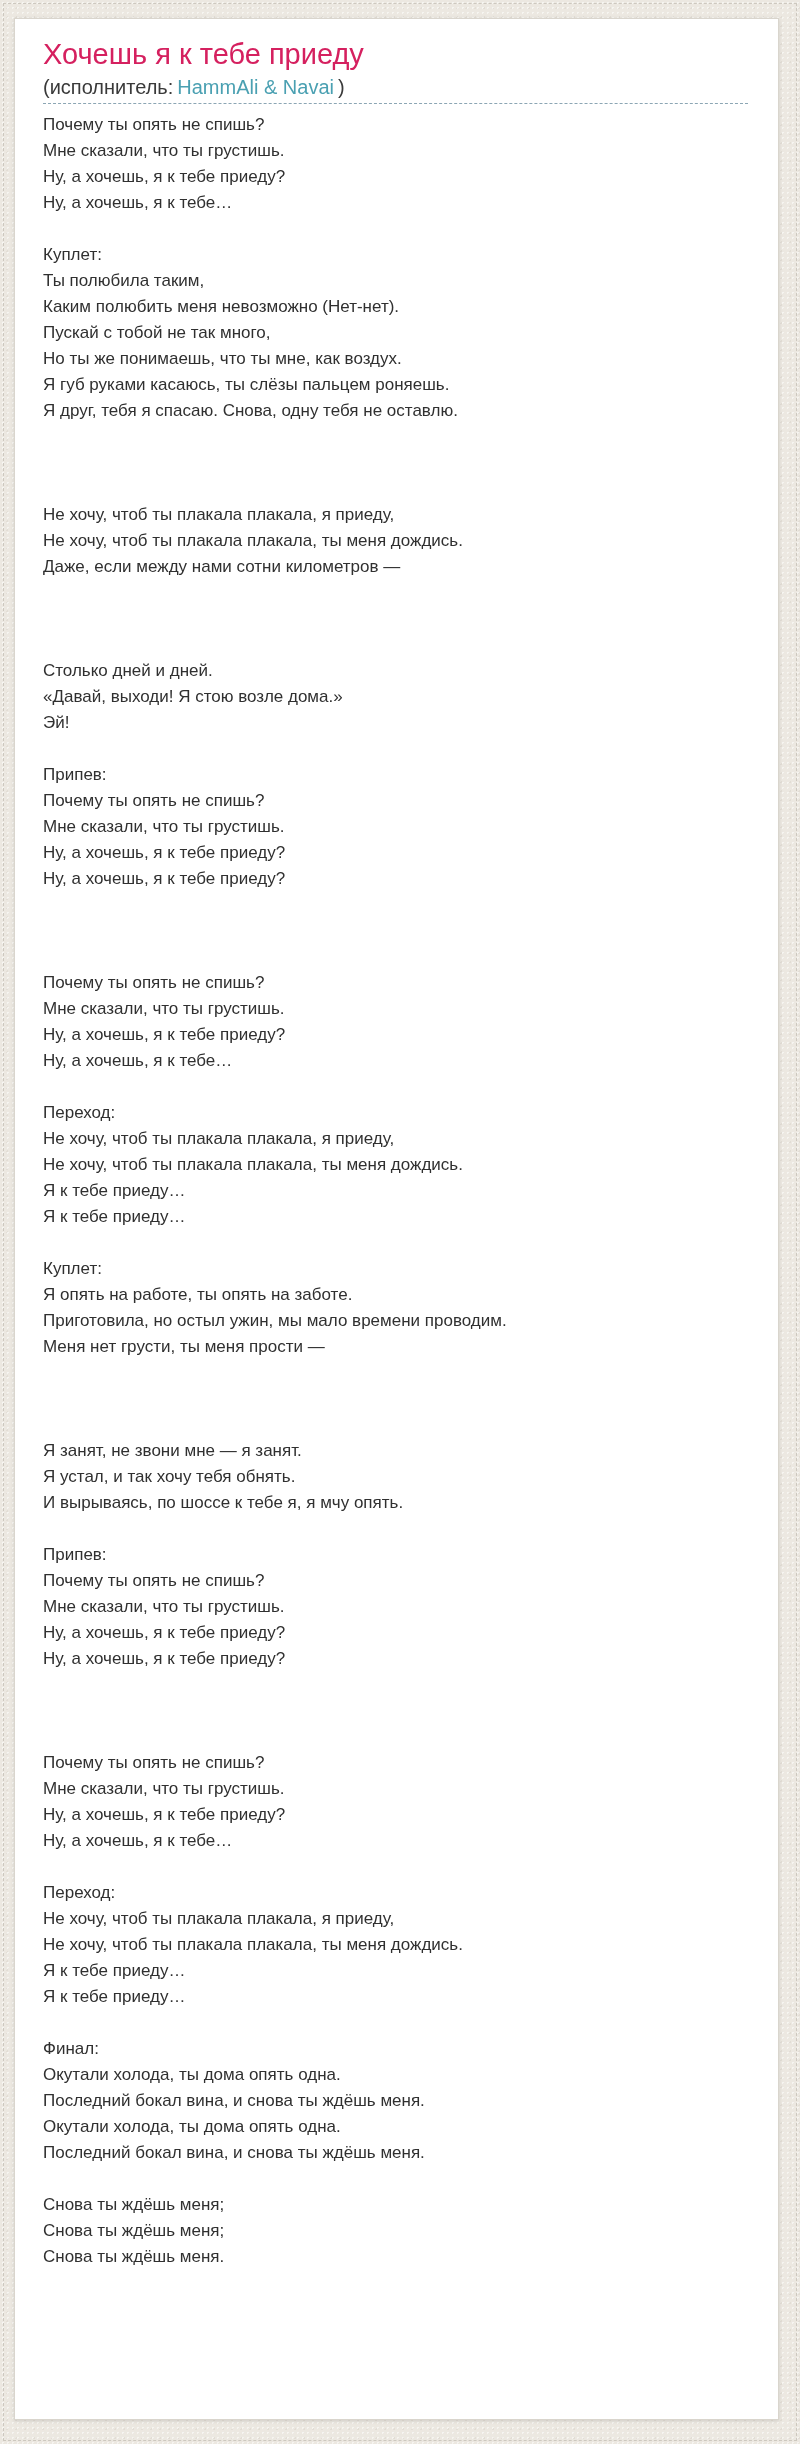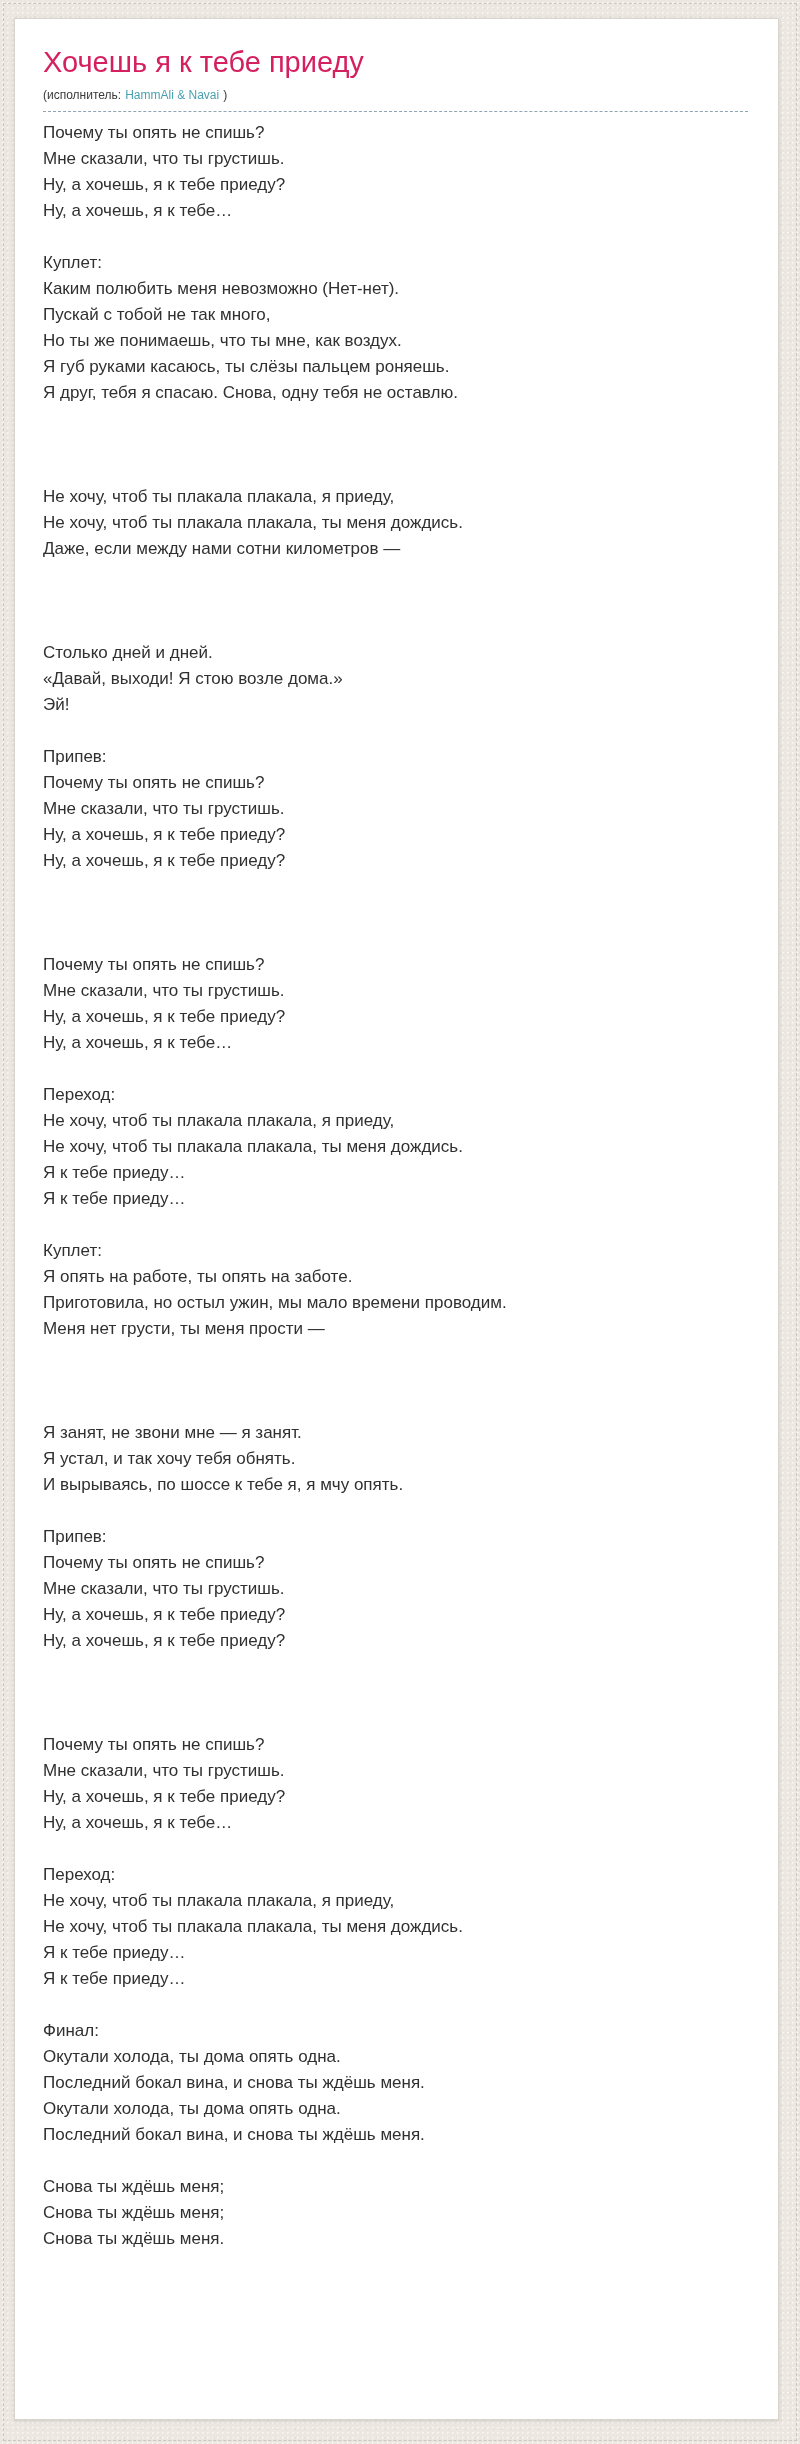--- a/index.html
+++ b/index.html
@@ -29,31 +29,31 @@
   .card {
     position: absolute;
     left: 14px;
     top: 18px;
     width: 765px;
     height: 2402px;
     box-sizing: border-box;
     background: #ffffff;
     border: 1px solid #d9d5cd;
     box-shadow: 0 1px 4px rgba(0,0,0,0.12);
-    padding: 26px 30px 20px 28px;
+    padding: 18px 30px 20px 28px;
   }
   .song-title {
     margin: 0 0 6px 0;
     font-size: 29px;
     line-height: 34px;
     font-weight: 400;
     color: #d5205f;
   }
   .subtitle {
-    font-size: 12px;
+    font-size: 20px;
     line-height: 20px;
     color: #3a3a3a;
     margin: 0 0 6px 0;
   }
   .subtitle .artist {
     color: #4aa0b2;
     text-decoration: none;
     margin: 0 4px;
     cursor: pointer;
   }
@@ -87,20 +87,21 @@
 
     <div class="separator"></div>
 
     <div class="lyrics">
         <div class="line">Почему ты опять не спишь?</div>
         <div class="line">Мне сказали, что ты грустишь.</div>
         <div class="line">Ну, а хочешь, я к тебе приеду?</div>
         <div class="line">Ну, а хочешь, я к тебе…</div>
         <div class="line"></div>
         <div class="line">Куплет:</div>
+        <div class="line">Ты полюбила таким,</div>
         <div class="line">Каким полюбить меня невозможно (Нет-нет).</div>
         <div class="line">Пускай с тобой не так много,</div>
         <div class="line">Но ты же понимаешь, что ты мне, как воздух.</div>
         <div class="line">Я губ руками касаюсь, ты слёзы пальцем роняешь.</div>
         <div class="line">Я друг, тебя я спасаю. Снова, одну тебя не оставлю.</div>
         <div class="line"></div>
         <div class="line"></div>
         <div class="line"></div>
         <div class="line">Не хочу, чтоб ты плакала плакала, я приеду,</div>
         <div class="line">Не хочу, чтоб ты плакала плакала, ты меня дождись.</div>

